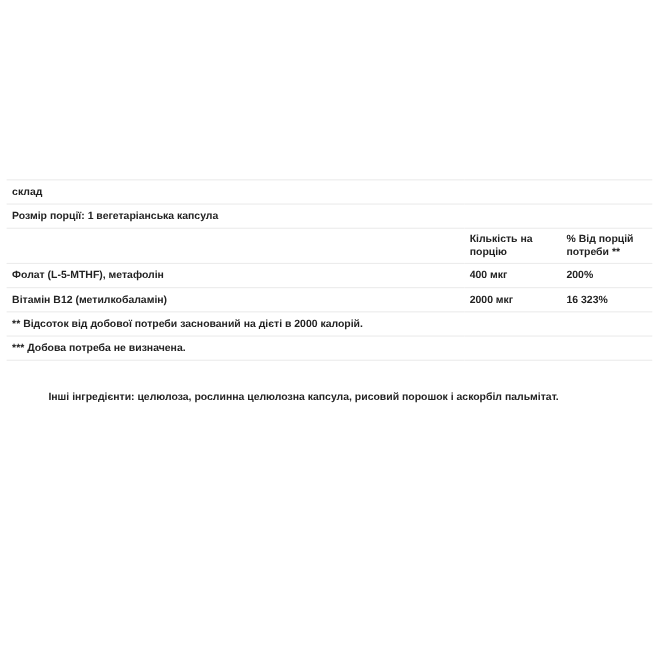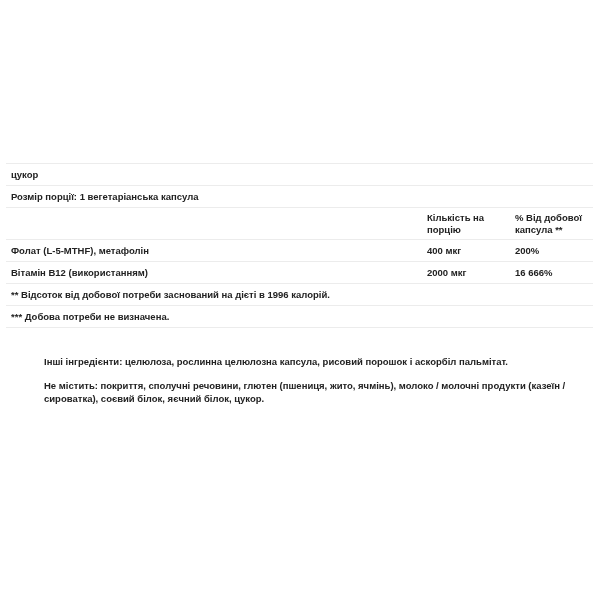--- a/index.html
+++ b/index.html
@@ -54,46 +54,45 @@
       padding-left: 38px;
     }
   </style>
 </head>
 <body>
 
 <div class="wrap">
   <table class="facts">
     <tbody>
         <tr>
-      <td colspan="3">цукор</td>
+      <td colspan="3">склад</td>
     </tr>
     <tr>
       <td colspan="3">Розмір порції: 1 вегетаріанська капсула</td>
     </tr>
     <tr class="head">
       <td class="c1"></td>
       <td class="c2">Кількість на порцію</td>
-      <td class="c3">% Від добової капсула **</td>
+      <td class="c3">% Від порцій потреби **</td>
     </tr>
     <tr>
       <td class="c1">Фолат (L-5-MTHF), метафолін</td>
       <td class="c2">400 мкг</td>
       <td class="c3">200%</td>
     </tr>
     <tr>
-      <td class="c1">Вітамін B12 (використанням)</td>
+      <td class="c1">Вітамін B12 (метилкобаламін)</td>
       <td class="c2">2000 мкг</td>
-      <td class="c3">16 666%</td>
+      <td class="c3">16 323%</td>
     </tr>
     <tr>
-      <td colspan="3">** Відсоток від добової потреби заснований на дієті в 1996 калорій.</td>
+      <td colspan="3">** Відсоток від добової потреби заснований на дієті в 2000 калорій.</td>
     </tr>
     <tr>
-      <td colspan="3">*** Добова потреби не визначена.</td>
+      <td colspan="3">*** Добова потреба не визначена.</td>
     </tr>
   </tbody>
     </table>
 </div>
 
 <div class="notes">
   <p>Інші інгредієнти: целюлоза, рослинна целюлозна капсула, рисовий порошок і аскорбіл пальмітат.</p>
-  <p>Не містить: покриття, сполучні речовини, глютен (пшениця, жито, ячмінь), молоко / молочні продукти (казеїн / сироватка), соєвий білок, яєчний білок, цукор.</p>
 </div>
 
 </body></html>

